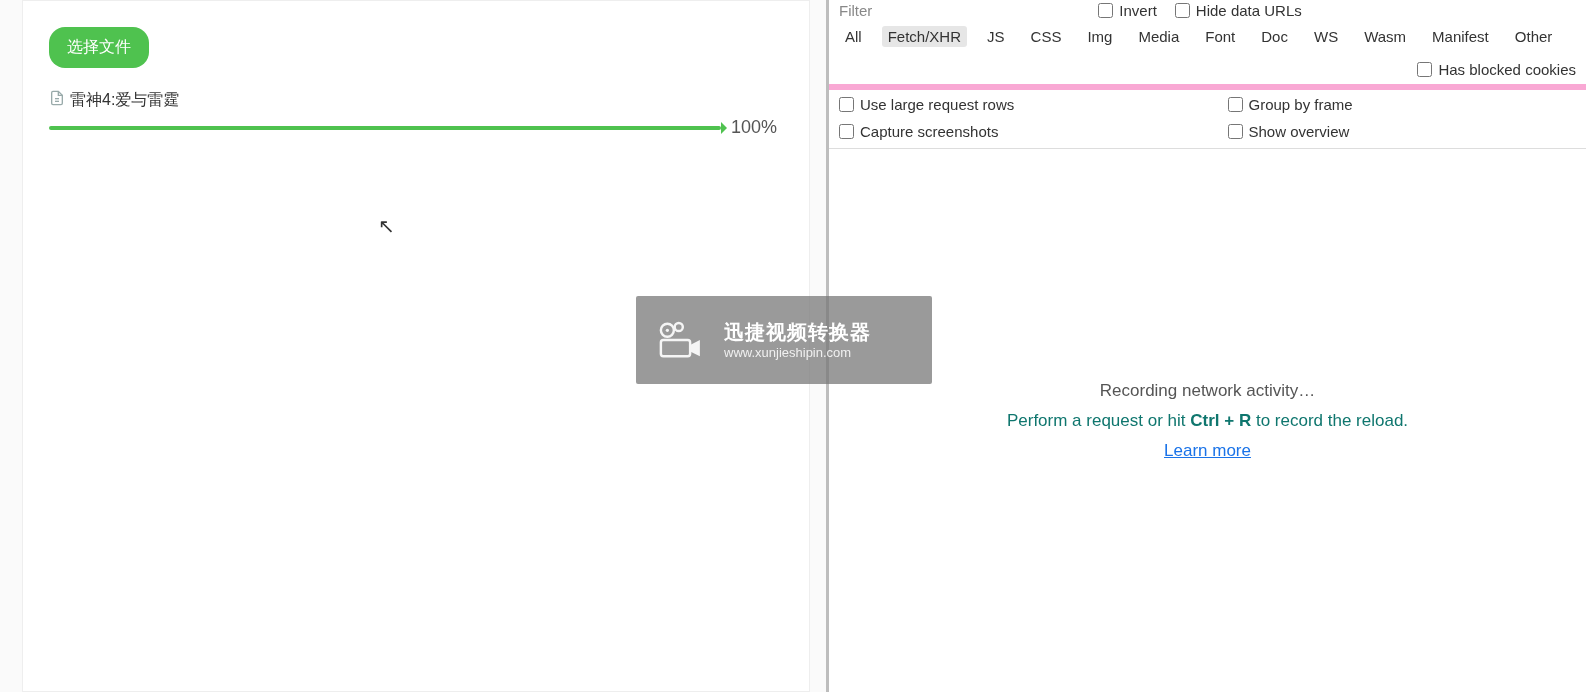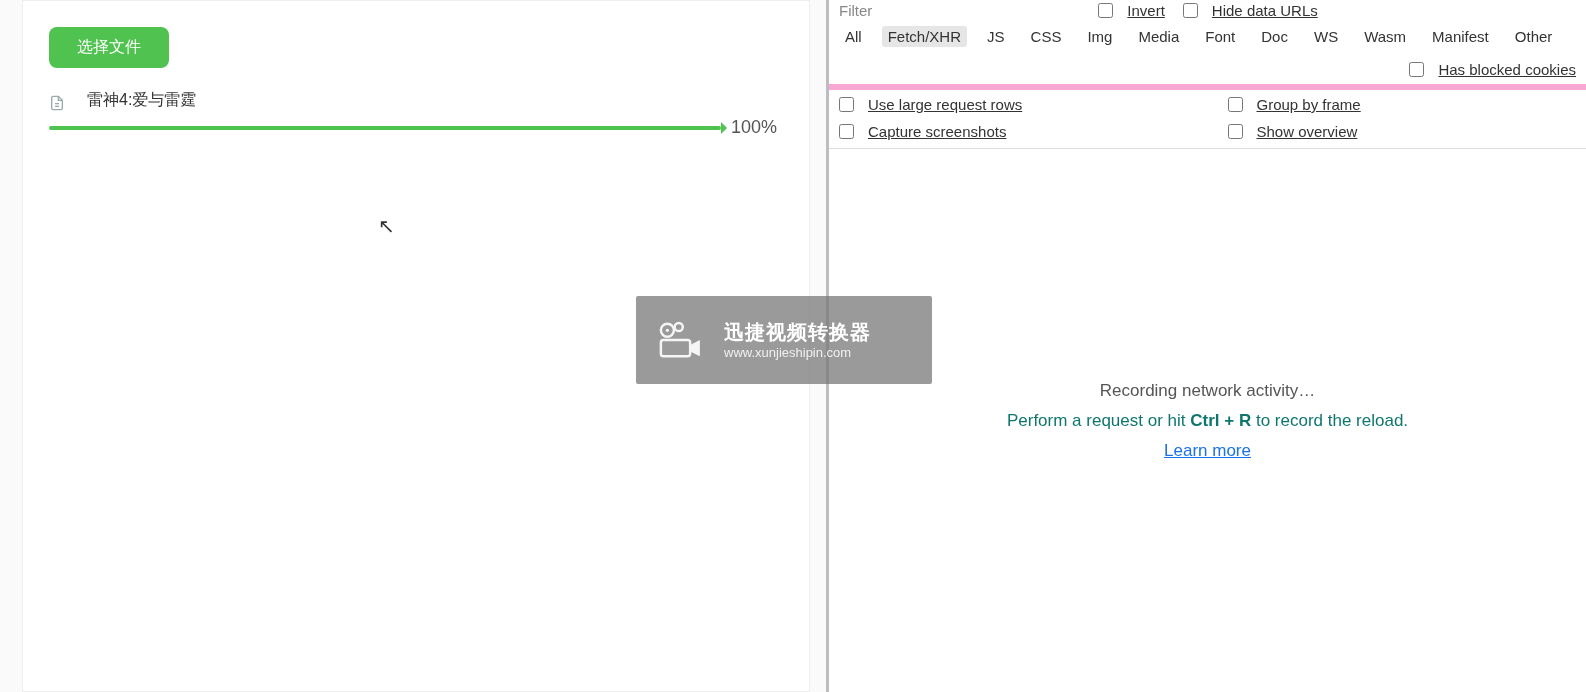--- a/index.html
+++ b/index.html
@@ -22,31 +22,31 @@
     height: 692px;
     background: #ffffff;
     border: 1px solid #eee;
     padding: 26px;
   }
   .choose-btn {
     display: inline-block;
     background: #4fc24f;
     color: #fff;
     border: none;
-    border-radius: 8px;
-    padding: 10px 28px;
+    border-radius: 16px;
+    padding: 10px 18px;
     font-size: 16px;
     cursor: pointer;
     text-align: center;
   }
   .file-row {
     margin-top: 22px;
     display: flex;
-    align-items: flex-end;
-    gap: 22px;
+    align-items: flex-start;
+    gap: 5px;
   }
   .file-icon {
     width: 16px; height: 16px;
     color: #9aa;
   }
   .file-name { font-size: 16px; color: #333; }
   .progress-wrap {
     margin-top: 6px;
     display: flex;
     align-items: center;
@@ -125,21 +125,21 @@
   }
   .toolbar .label { color: #888; }
   .filter-input {
     border: none;
     outline: none;
     width: 190px;
     font-size: 15px;
     color: #333;
     background: transparent;
   }
-  .chk { display:inline-flex; align-items:center; gap:14px; cursor:pointer; color:#333;text-decoration:underline; }
+  .chk { display:inline-flex; align-items:center; gap:6px; cursor:pointer; color:#333; }
   .chk input { width:15px; height:15px; cursor:pointer; }
 
   .type-row {
     padding: 4px 10px 6px 10px;
     display: flex;
     flex-wrap: wrap;
     align-items: center;
     gap: 14px;
     font-size: 15px;
   }

